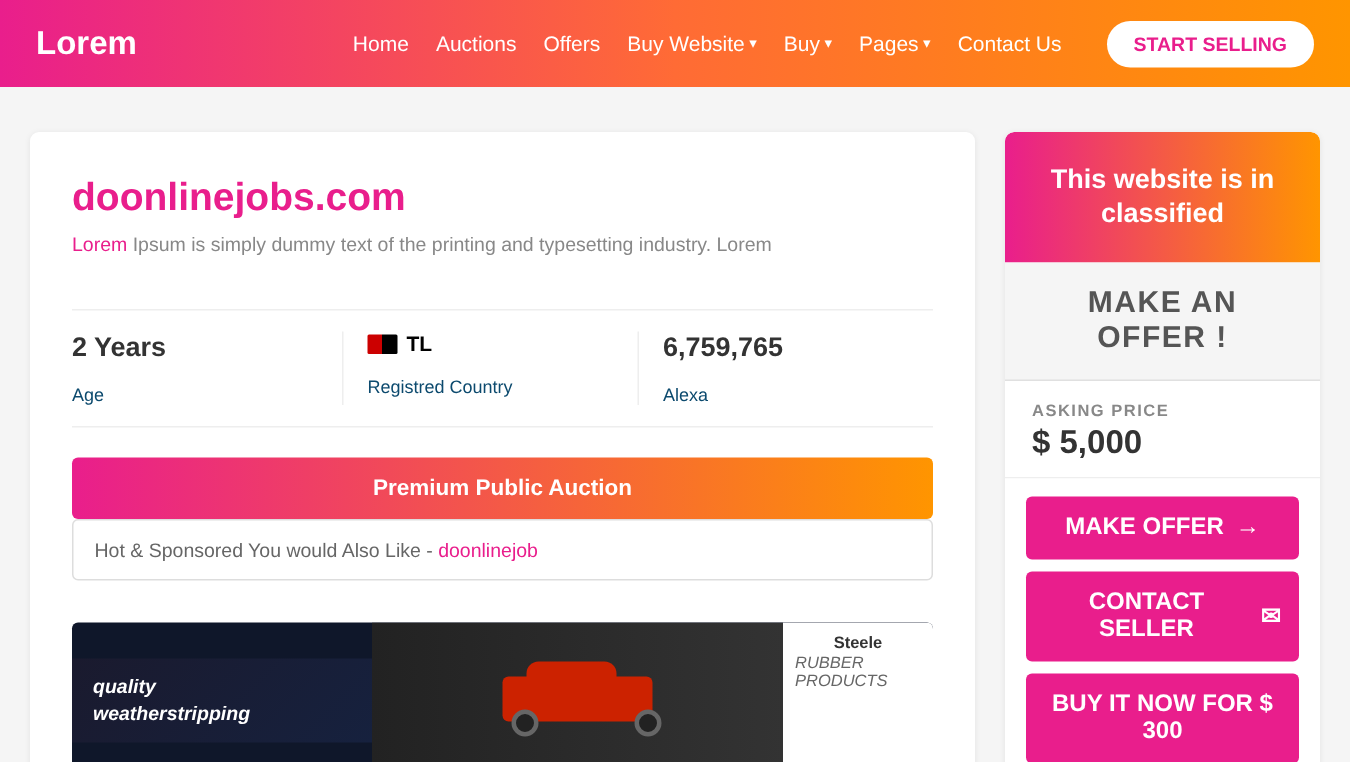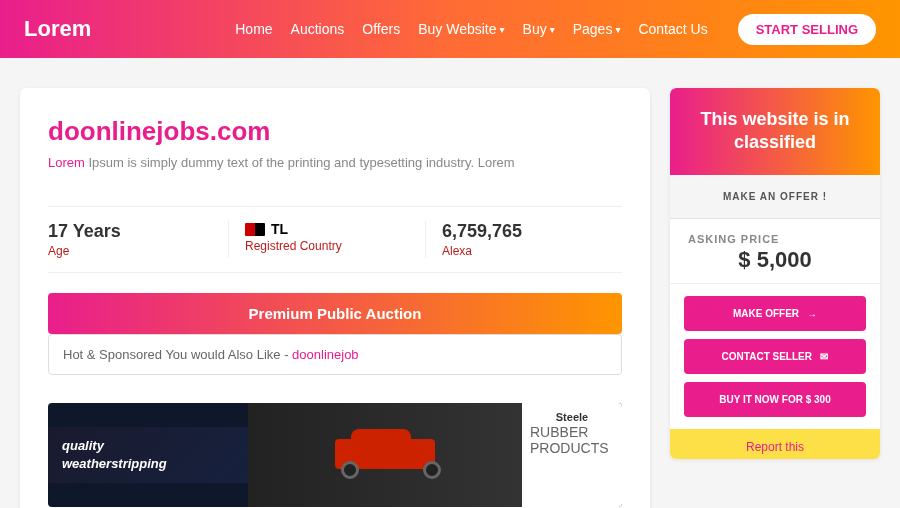--- a/index.html
+++ b/index.html
@@ -94,22 +94,22 @@
       border-left: 1px solid #eee;
       padding-left: 16px;
     }
     .stat-value {
       font-size: 18px;
       font-weight: bold;
       color: #333;
     }
     .stat-label {
       font-size: 12px;
-      color: #b91c1c;
-      margin-top: 2px;
+      color: #0c4a6e;
+      margin-top: 14px;
     }
     .flag-row {
       display: flex;
       align-items: center;
       gap: 6px;
     }
     .flag {
       width: 20px;
       height: 13px;
       display: inline-block;
@@ -228,22 +228,23 @@
       padding: 8px;
     }
     .ad-logo-text {
       font-size: 11px;
       font-weight: bold;
       color: #333;
       text-align: center;
       line-height: 1.2;
     }
     .ad-logo-sub {
-      font-size: 14px;
+      font-size: 11px;
       color: #666;
+      font-style: italic;
     }
 
     
     .right-panel {
       width: 210px;
       display: flex;
       flex-direction: column;
       gap: 0;
     }
     .classified-banner {
@@ -253,21 +254,21 @@
       font-weight: bold;
       padding: 20px 18px;
       border-radius: 6px 6px 0 0;
       text-align: center;
       line-height: 1.3;
     }
     .offer-btn-white {
       background: #f5f5f5;
       border: none;
       color: #555;
-      font-size: 10px;
+      font-size: 20px;
       font-weight: bold;
       letter-spacing: 1px;
       padding: 16px;
       cursor: pointer;
       width: 100%;
       text-align: center;
       border-bottom: 1px solid #e0e0e0;
     }
     .price-section {
       background: white;
@@ -278,37 +279,36 @@
       font-size: 11px;
       color: #888;
       font-weight: bold;
       letter-spacing: 1px;
     }
     .asking-price {
       font-size: 22px;
       font-weight: bold;
       color: #333;
       margin-top: 2px;
-      text-align: center;
     }
     .action-buttons {
       background: white;
       display: flex;
       flex-direction: column;
       gap: 8px;
       padding: 12px 14px;
       border-radius: 0 0 6px 6px;
     }
     .btn-pink {
       background: linear-gradient(to right, #e91e8c, #e91e8c);
       color: white;
       border: none;
       border-radius: 4px;
       padding: 12px;
-      font-size: 10px;
+      font-size: 16px;
       font-weight: bold;
       cursor: pointer;
       width: 100%;
       display: flex;
       align-items: center;
       justify-content: center;
       gap: 8px;
     }
     .report-link {
       text-align: center;
@@ -356,21 +356,21 @@
 <div class="main-content">
 
   <div class="left-panel">
     <div class="site-title">doonlinejobs.com</div>
     <div class="site-description">
       <span class="highlight">Lorem </span><span>Ipsum is simply dummy text of the printing and typesetting industry. Lorem</span>
     </div>
 
     <div class="stats-row">
       <div class="stat-item">
-        <div class="stat-value">17 Years</div>
+        <div class="stat-value">2 Years</div>
         <div class="stat-label">Age</div>
       </div>
       <div class="stat-item">
         <div class="flag-row">
           <span class="flag"></span>
           <span class="country-code">TL</span>
         </div>
         <div class="stat-label">Registred Country</div>
       </div>
       <div class="stat-item">

